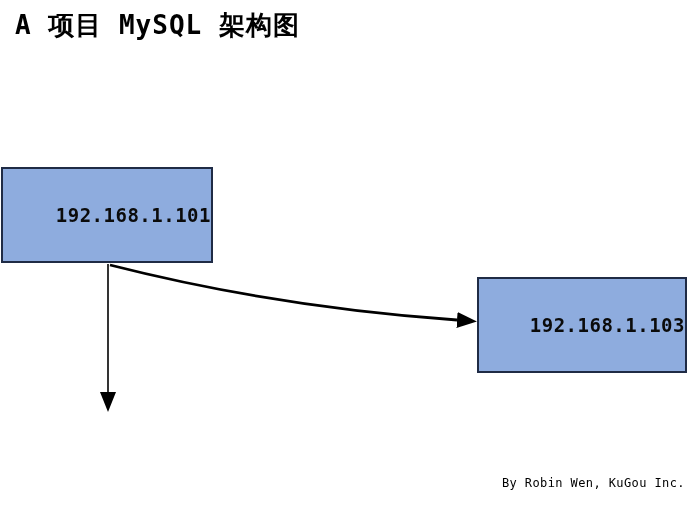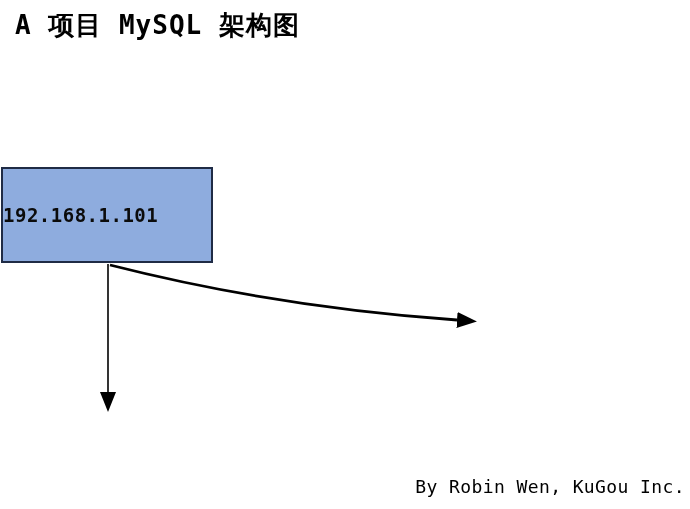--- a/index.html
+++ b/index.html
@@ -31,58 +31,61 @@
     color:var(--text);
     white-space:nowrap;
   }
   .node{
     position:absolute;
     box-sizing:border-box;
     background:var(--node-fill);
     border:2px solid var(--node-border);
     display:flex;
     align-items:center;
-    justify-content:flex-start;
+    justify-content:flex-end;
     font-size:19px;
     font-weight:bold;
     color:#0b0b0b;
     letter-spacing:0.5px;
   }
   .node-101{ left:1px;   top:167px; width:212px; height:96px; }
   .node-102{ left:0px;   top:412px; width:214px; height:94px; }
   .node-103{ left:477px; top:277px; width:210px; height:96px; }
   .edges-overlay{
     position:absolute;
     left:0; top:0;
     width:690px;
     height:509px;
     pointer-events:none;
   }
   .byline{
     position:absolute;
     right:5px;
     top:476px;
-    font-size:18px;
+    font-size:12px;
     letter-spacing:0.4px;
     color:var(--text);
     white-space:nowrap;
   }
 </style>
 </head>
 <body>
 
 <div class="canvas">
 
   <div class="diagram-title">A 项目 MySQL 架构图</div>
 
   <div class="node node-101">
     <span>192.168.1.101</span>
   </div>
 
 
+  <div class="node node-103">
+    <span>192.168.1.103</span>
+  </div>
 
   <svg class="edges-overlay" viewBox="0 0 690 509" xmlns="http://www.w3.org/2000/svg">
     <defs>
       <marker id="arrowhead" markerUnits="userSpaceOnUse" markerWidth="20" markerHeight="16" refX="0" refY="8" orient="auto">
         <path d="M0,0 L20,8 L0,16 Z" style="fill:var(--arrow)"></path>
       </marker>
     </defs>
 
     <line x1="108" y1="264" x2="108" y2="392" style="stroke:var(--arrow)" stroke-width="1.6" marker-end="url(#arrowhead)"></line>
 

